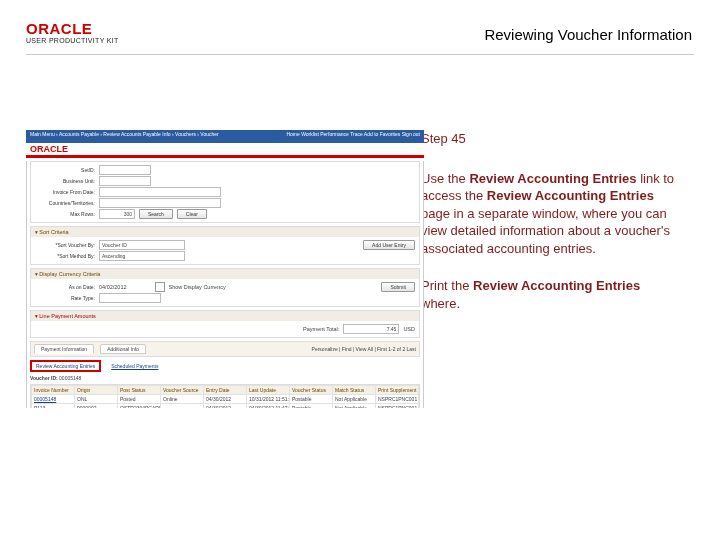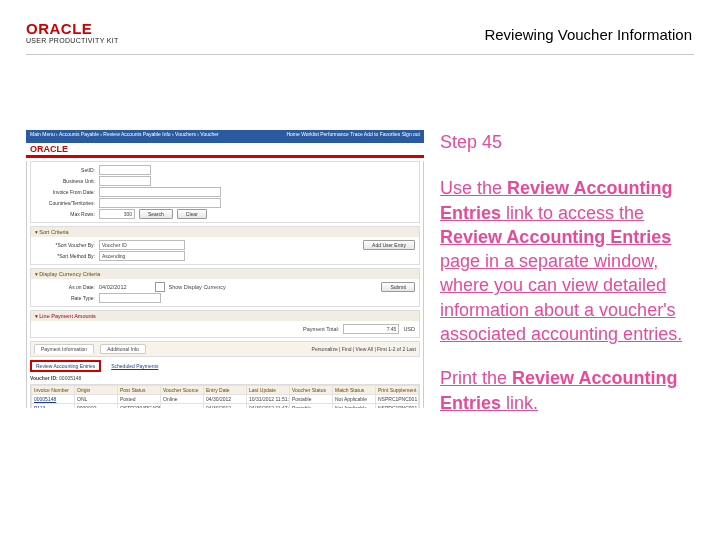--- a/index.html
+++ b/index.html
@@ -57,33 +57,32 @@
     left: 26px;
     right: 26px;
     top: 38px;
     height: 0;
     border-top: 1px solid #c8c8c8;
   }
 
   
   .rcol {
     position: absolute;
-    left: 440px;
+    left: 421px;
     top: 130px;
     width: 256px;
-    font-size: 18px;
+    font-size: 13px;
     line-height: 1.35;
-    color: #ec4899;
+    color: #7f1d1d;
   }
   .step {
     margin-bottom: 22px;
   }
   .para {
     margin-bottom: 20px;
-    text-decoration: underline;
   }
 
   
   .shot {
     position: absolute;
     left: 26px;
     top: 130px;
     width: 398px;
     height: 278px;
     background: #fff;
@@ -220,21 +219,21 @@
     <div class="hdr-title">Reviewing Voucher Information</div>
     <div class="hdr-rule"></div>
   </div>
 
   <div class="rcol">
     <div class="step">Step 45</div>
     <div class="para">
       <span>Use the </span><b>Review Accounting Entries</b><span> link to access the </span><b>Review Accounting Entries</b><span> page in a separate window, where you can view detailed  information about a voucher's associated accounting entries.</span>
     </div>
     <div class="para">
-      <span>Print the </span><b>Review Accounting Entries</b><span> link.</span>
+      <span>Print the </span><b>Review Accounting Entries</b><span> where.</span>
     </div>
   </div>
 
   <div class="shot">
     <div class="bluebar">
       <span>Main Menu  ›  Accounts Payable  ›  Review Accounts Payable Info  ›  Vouchers  ›  Voucher</span>
       <span class="right">Home   Worklist   Performance Trace   Add to Favorites   Sign out</span>
     </div>
     <div class="oraclebar">ORACLE</div>
     <div class="redsep"></div>

